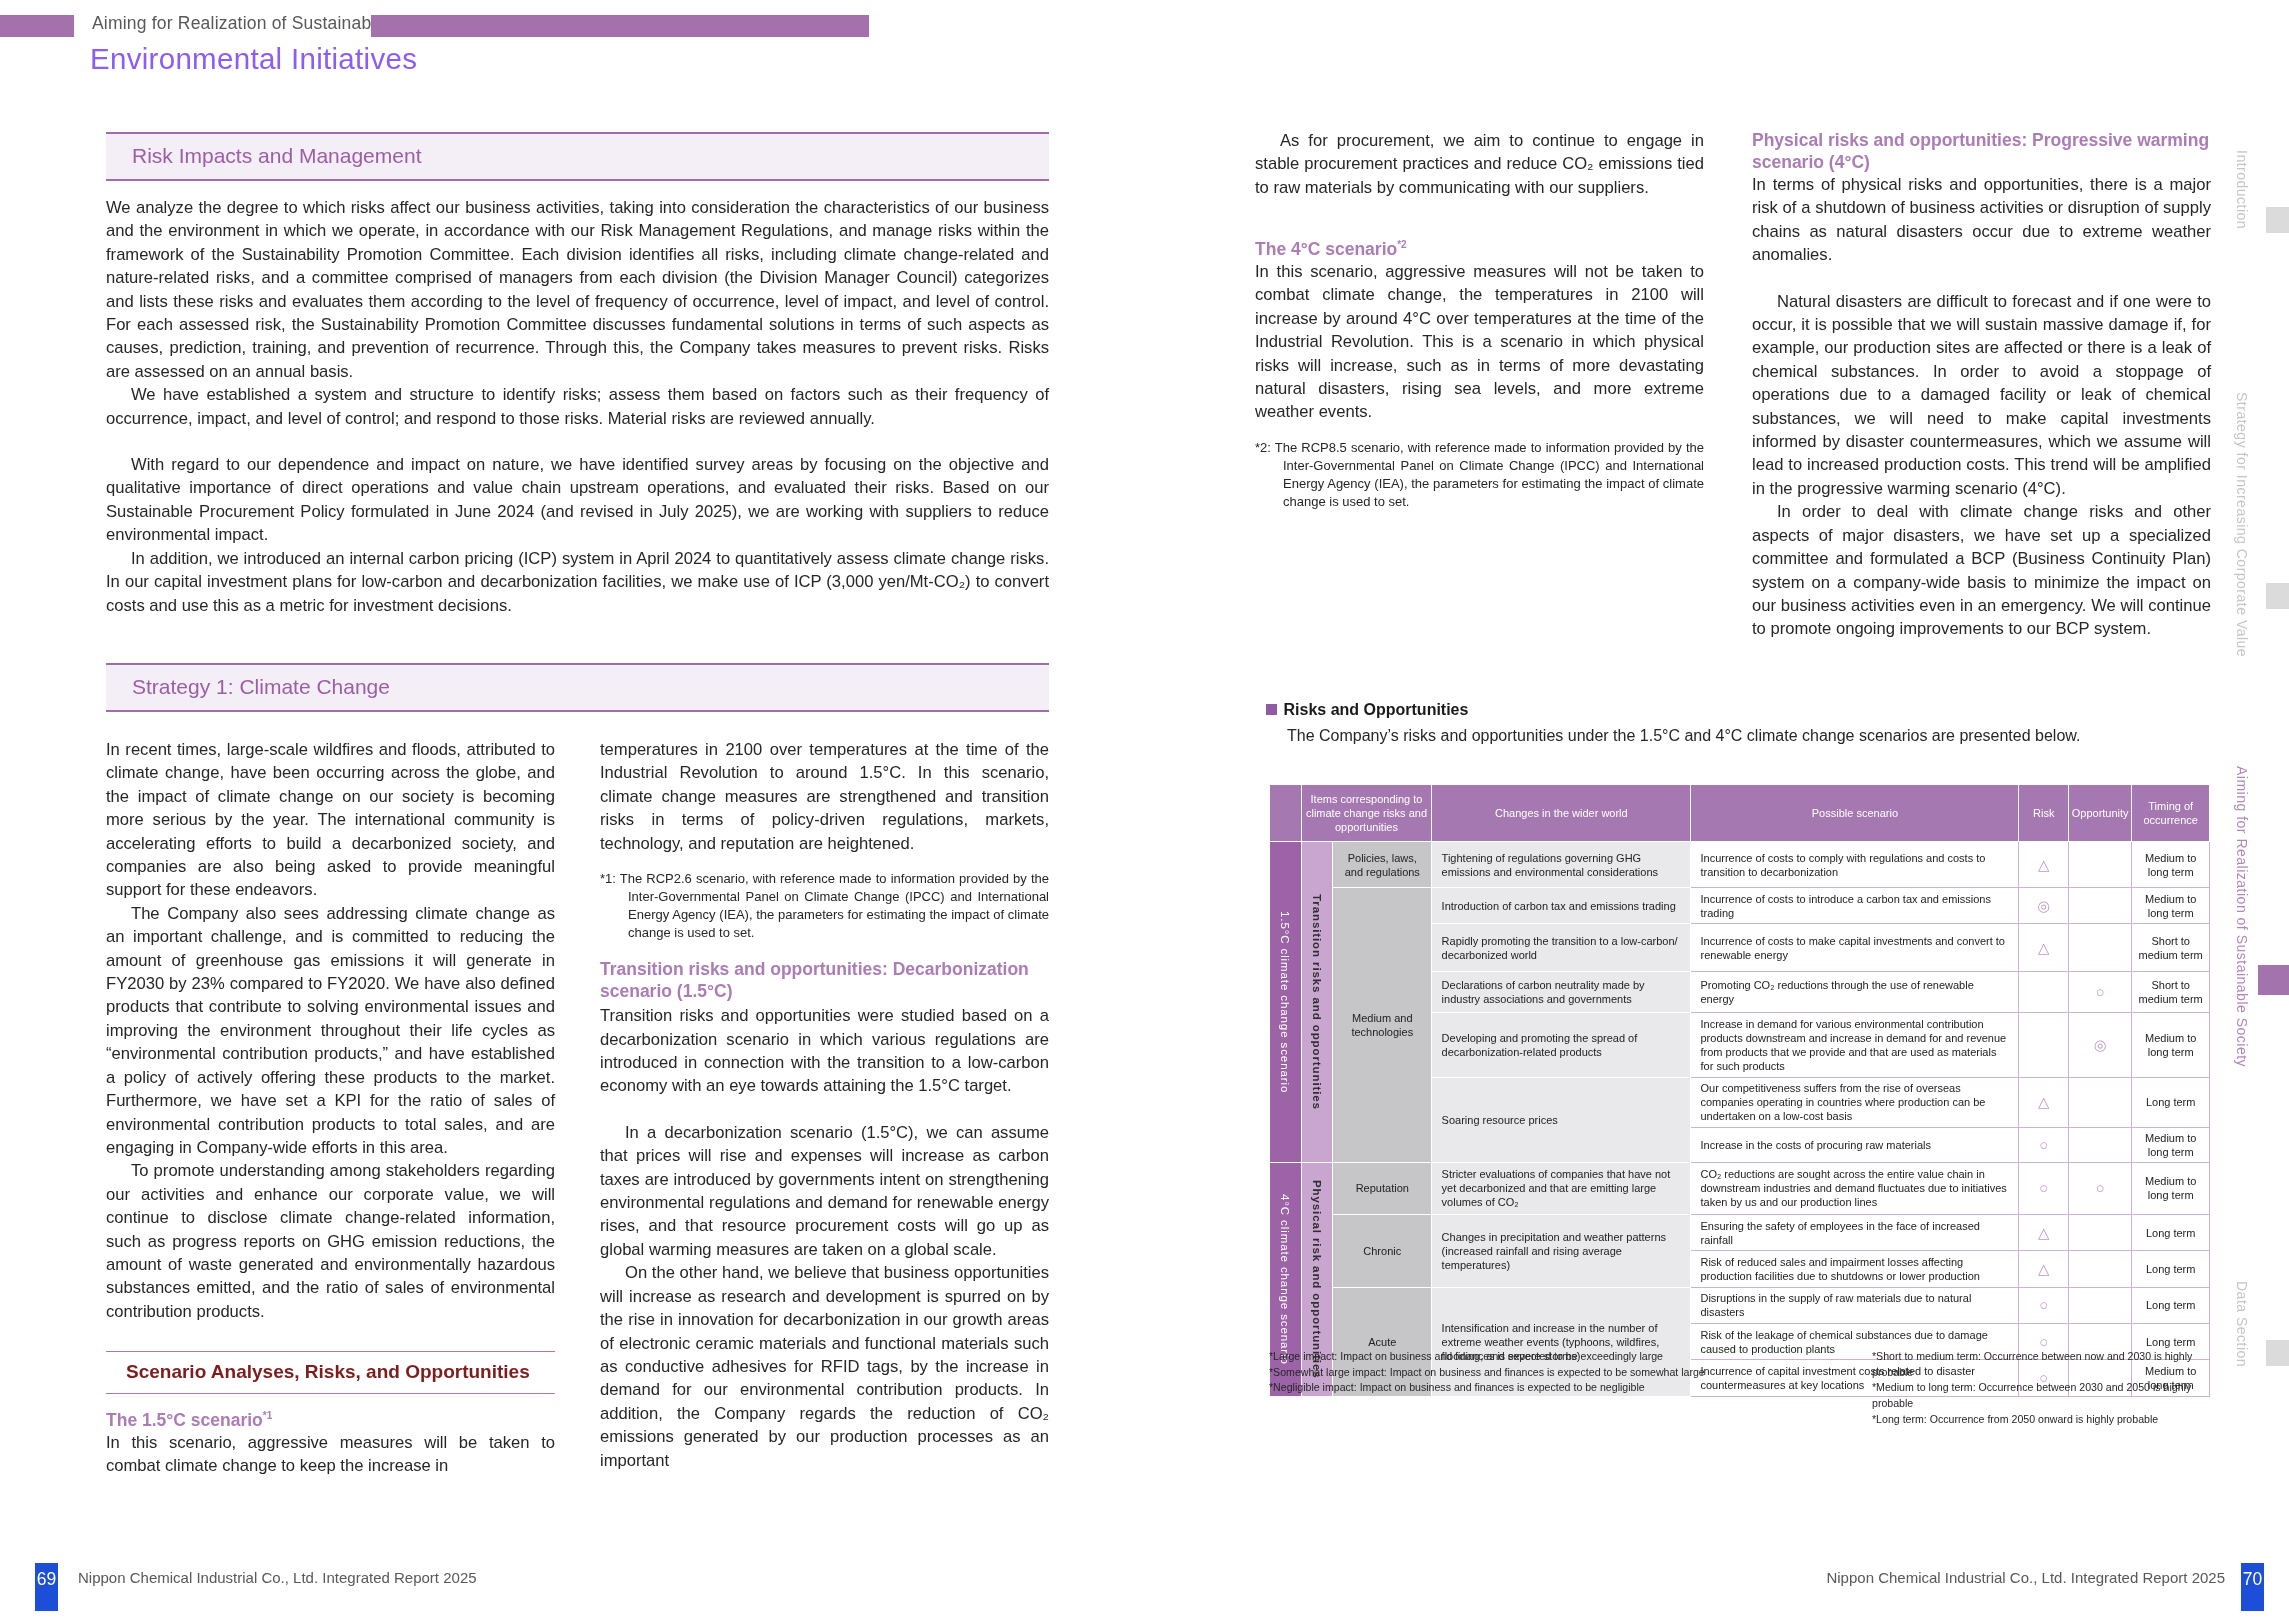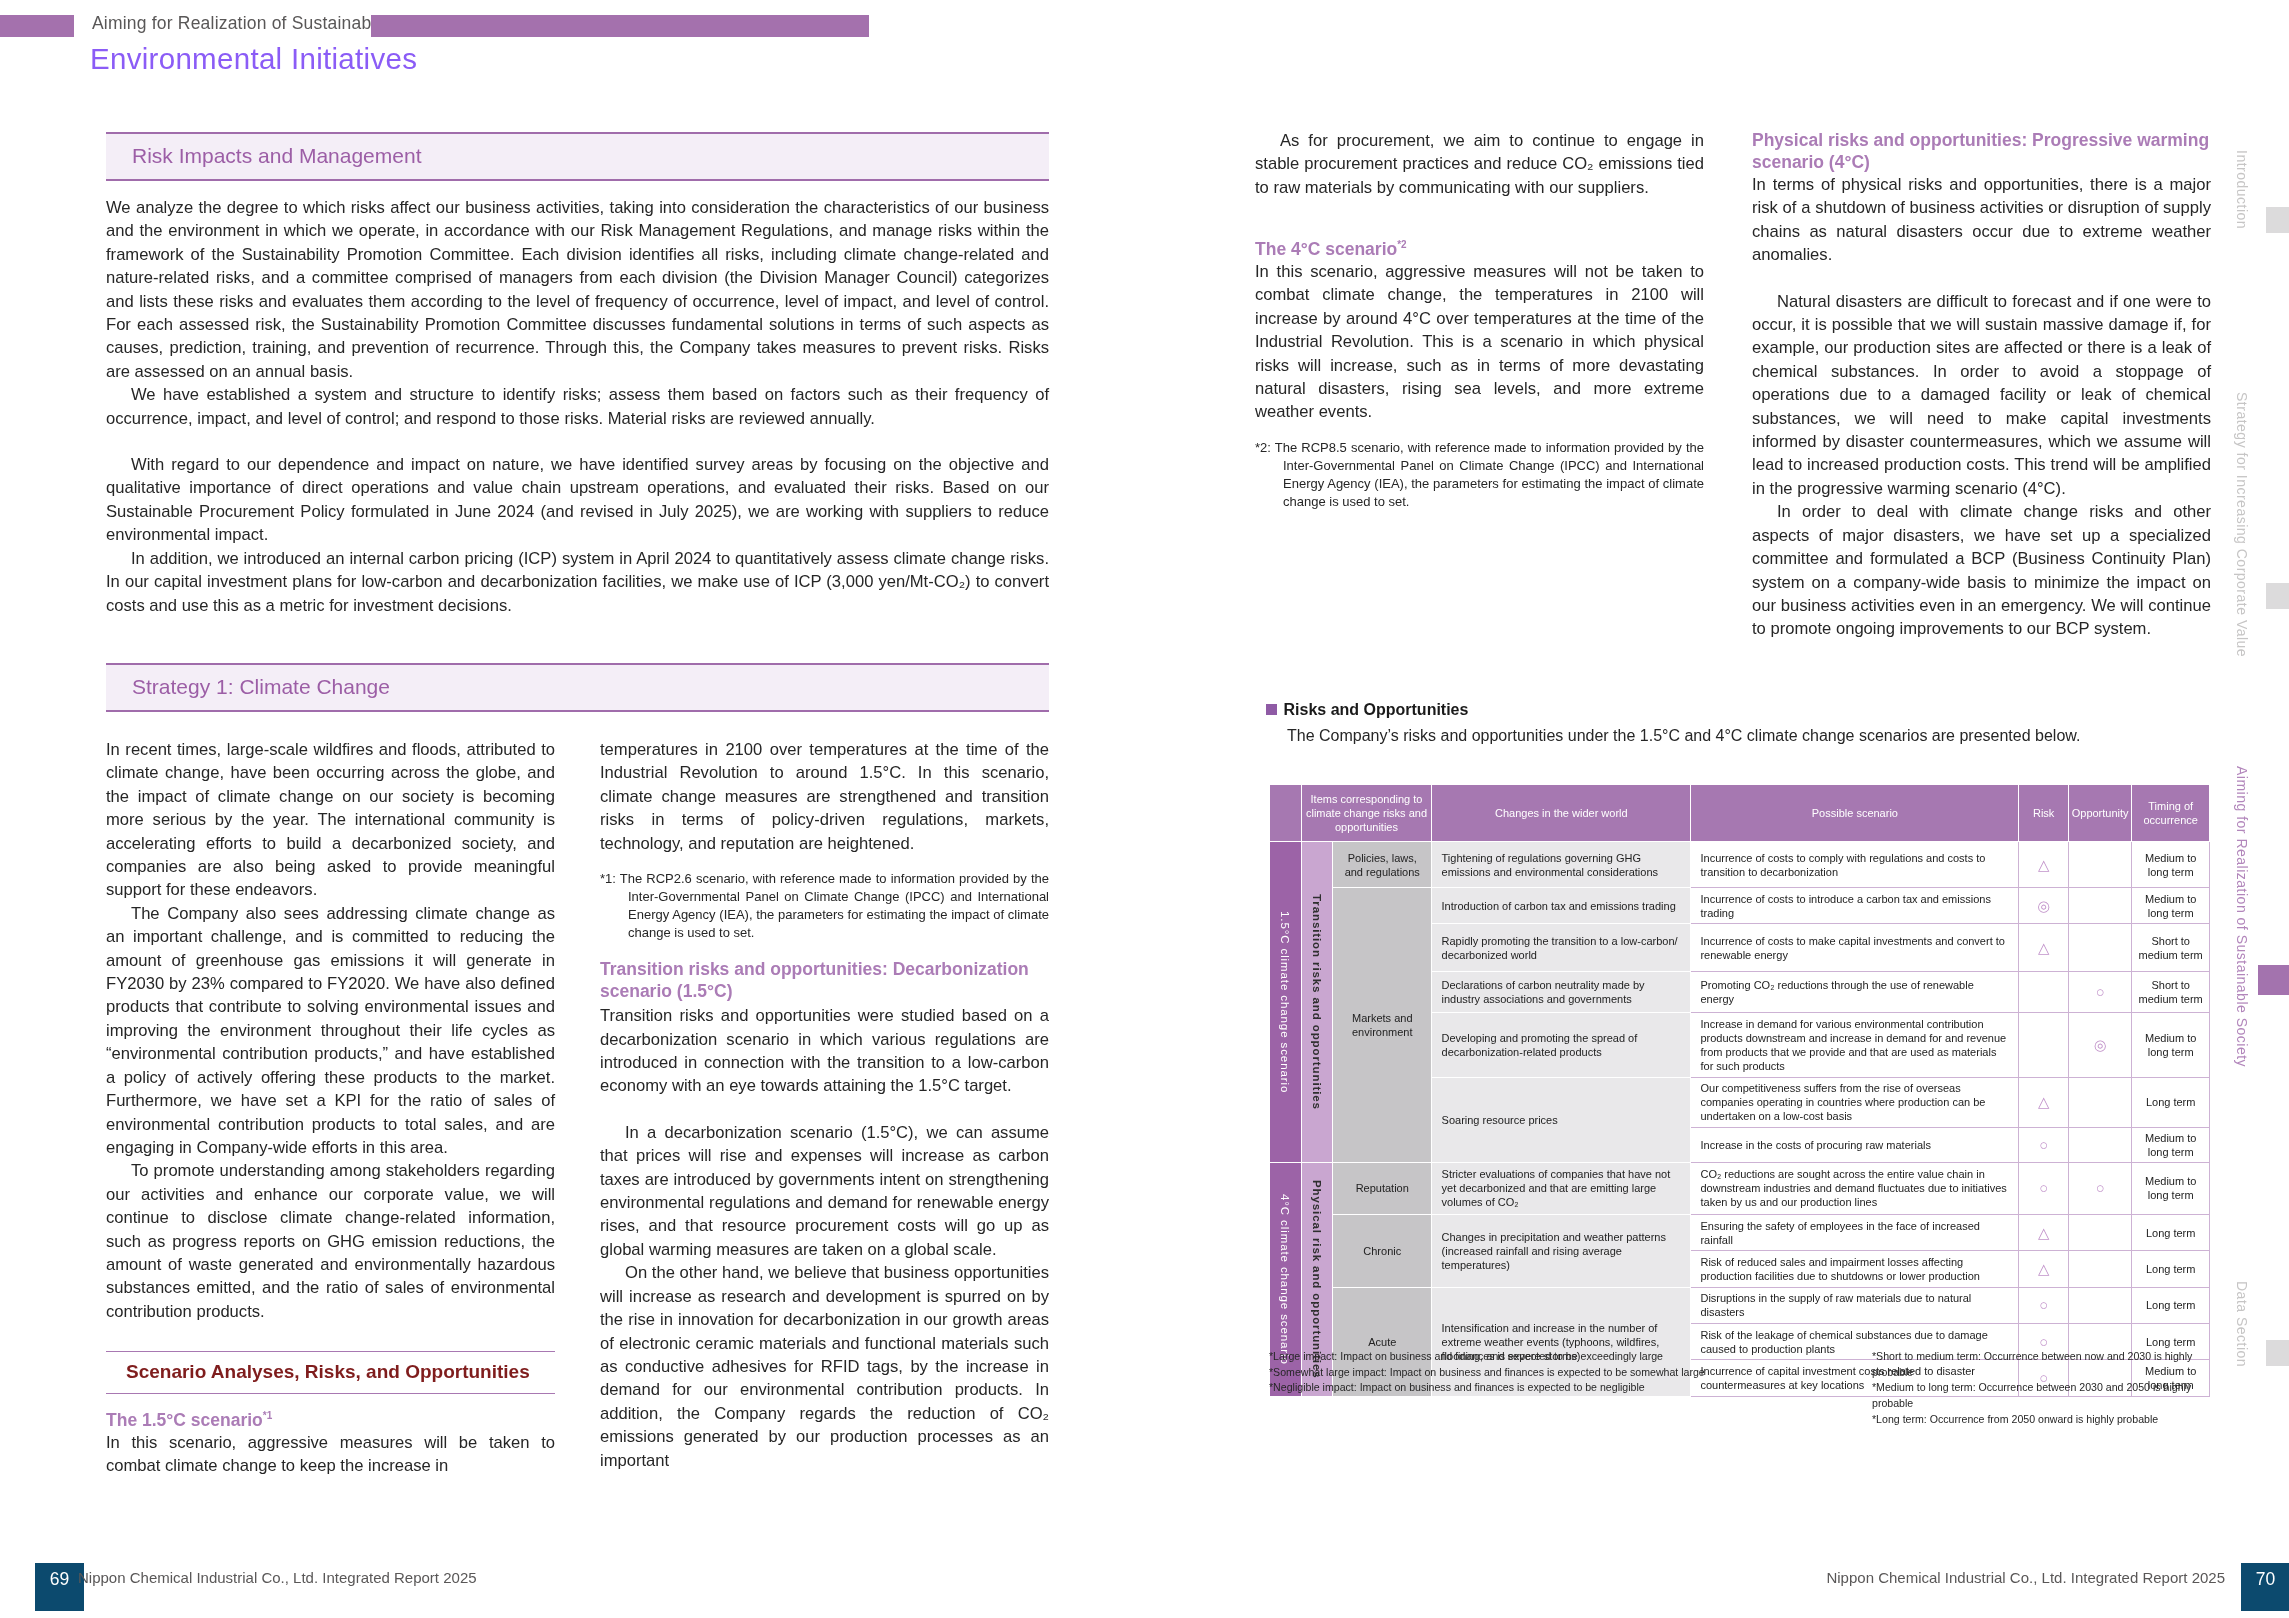--- a/index.html
+++ b/index.html
@@ -50,21 +50,21 @@
   td.c-chg{background:#e9e8ea;border:1.8px solid #fff;text-align:left;padding:4.6px 9.2px;}
   td.c-scn{background:#fff;border:0.9px solid #cdb2d4;text-align:left;padding:3.7px 9.2px;}
   td.c-sym{background:#fff;border:0.9px solid #cdb2d4;text-align:center;color:#c293ca;font-size:14.8px;}
   td.c-time{background:#fff;border:0.9px solid #cdb2d4;text-align:center;padding:2.8px 3.7px;}
   .vband{writing-mode:vertical-rl;margin:0 auto;letter-spacing:0.9px;font-size:11.5px;}
 
   .tbl-fnotes{position:absolute;top:1349px;font-size:10.6px;line-height:15.7px;color:#262626;}
   .tbl-fnotes div{margin:0;}
 
   
-  .pgbox{position:absolute;top:1563px;width:49px;height:48px;background:#0c4a6e;color:#fff;
+  .pgbox{position:absolute;top:1563px;width:23px;height:48px;background:#1d4ed8;color:#fff;
          font-size:17.5px;text-align:center;padding-top:5.5px;box-sizing:border-box;}
   .pgbox-l{left:35px;}
   .pgbox-r{left:2241px;}
   .foot-text{position:absolute;top:1569px;font-size:15px;color:#595757;}
   .foot-l{left:78px;}
   .foot-r{left:1754px;width:471px;text-align:right;}
 
   
   .side-label{position:absolute;left:2234px;writing-mode:vertical-rl;font-size:14px;
               letter-spacing:0.5px;color:#c6c5c5;white-space:nowrap;}
@@ -157,21 +157,21 @@
             <div class="vband">Transition risks and opportunities</div>
           </td>
       <td class="c-cat">Policies, laws, and regulations</td>
       <td class="c-chg">Tightening of regulations governing GHG emissions and environmental considerations</td>
       <td class="c-scn">Incurrence of costs to comply with regulations and costs to transition to decarbonization</td>
       <td class="c-sym">△</td>
       <td class="c-sym"></td>
       <td class="c-time">Medium to long term</td>
     </tr>
     <tr style="height:35px;">
-      <td class="c-cat" rowspan="6">Markets and environment</td>
+      <td class="c-cat" rowspan="6">Medium and technologies</td>
       <td class="c-chg">Introduction of carbon tax and emissions trading</td>
       <td class="c-scn">Incurrence of costs to introduce a carbon tax and emissions trading</td>
       <td class="c-sym">◎</td>
       <td class="c-sym"></td>
       <td class="c-time">Medium to long term</td>
     </tr>
     <tr style="height:48px;">
       <td class="c-chg">Rapidly promoting the transition to a low-carbon/ decarbonized world</td>
       <td class="c-scn">Incurrence of costs to make capital investments and convert to renewable energy</td>
       <td class="c-sym">△</td>

